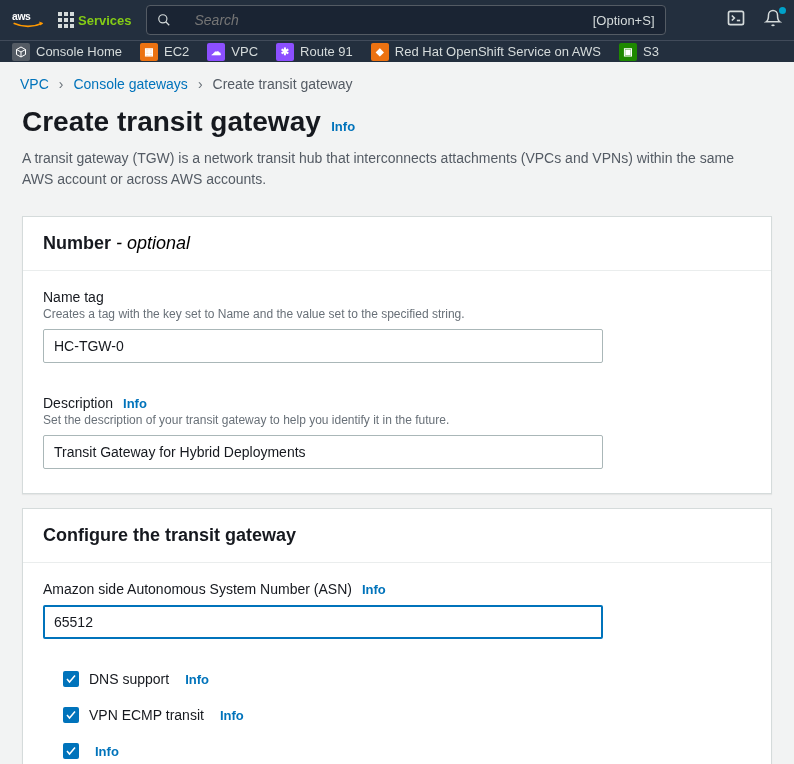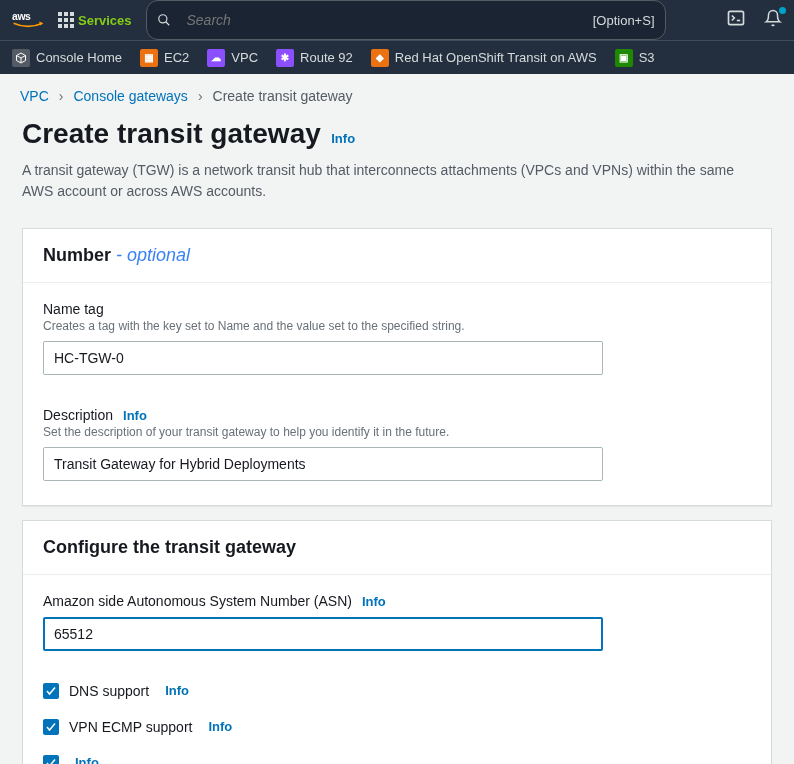--- a/index.html
+++ b/index.html
@@ -38,25 +38,25 @@
     gap: 2px;
   }
   .grid-icon span { background:#d5dbdb; }
   .services-label { color:#84cc16; font-size:13px; font-weight:600; margin-left:4px;}
   .searchbox {
     flex: 1;
     display:flex;
     align-items:center;
     background:#1a2433;
     border:1px solid #545b64;
-    border-radius:12px;
-    height:40px;
+    border-radius:4px;
+    height:30px;
     padding:0 10px;
     max-width:520px;
-    gap:16px;
+    gap:24px;
   }
   .searchbox input {
     flex:1;
     background:transparent;
     border:none;
     outline:none;
     color:#d5dbdb;
     font-style:italic;
     font-size:14px;
   }
@@ -77,21 +77,21 @@
   .notif-dot {
     position:absolute;
     top:-2px; right:-4px;
     width:7px; height:7px;
     background:#00a1c9;
     border-radius:50%;
   }
   
   .shortcutbar {
     background:#232f3e;
-    height:34px;
+    height:22px;
     display:flex;
     align-items:center;
     padding:0 12px;
     gap:18px;
     border-top:1px solid #414b5a;
   }
   .shortcut-item {
     display:flex;
     align-items:center;
     gap:6px;
@@ -156,21 +156,21 @@
     border:1px solid #d5dbdb;
     margin:14px 22px 0 22px;
     box-shadow:0 1px 1px rgba(0,0,0,0.05);
   }
   .panel-header {
     padding:16px 20px;
     border-bottom:1px solid #eaeded;
     font-size:18px;
     font-weight:700;
   }
-  .panel-header .opt { font-style:italic; font-weight:400; color:#3b82f6;margin-top:33px;}
+  .panel-header .opt { font-style:italic; font-weight:400; color:#000000;margin-top:33px;}
   .panel-body { padding:18px 20px 20px 20px; }
   .field { margin-bottom:32px; }
   .field-label {
     font-size:14px;
     font-weight:400;
     color:#16191f;
     display:flex;
     align-items:center;
     gap:8px;
   }
@@ -190,22 +190,24 @@
     border-radius:2px;
     outline:none;
     color:#16191f;
   }
   .text-input.focused {
     border:2px solid #0073bb;
     padding:3px 9px;
   }
   .checkbox-row {
     display:flex;
+    align-items:center;
     gap:10px;
     margin-bottom:20px;
+    margin-left:20px;
   }
   .checkbox {
     width:16px; height:16px;
     background:#0073bb;
     border-radius:2px;
     display:flex;
     align-items:center;
     justify-content:center;
     cursor:pointer;
   }
@@ -277,25 +279,25 @@
   <div class="shortcut-item">
     <span class="svc-icon svc-orange">▦</span>
     <span>EC2</span>
   </div>
   <div class="shortcut-item">
     <span class="svc-icon svc-purple">☁</span>
     <span>VPC</span>
   </div>
   <div class="shortcut-item">
     <span class="svc-icon svc-purple">✱</span>
-    <span>Route 92</span>
+    <span>Route 91</span>
   </div>
   <div class="shortcut-item">
     <span class="svc-icon svc-orange">◆</span>
-    <span>Red Hat OpenShift Transit on AWS</span>
+    <span>Red Hat OpenShift Service on AWS</span>
   </div>
   <div class="shortcut-item">
     <span class="svc-icon svc-green">▣</span>
     <span>S3</span>
   </div>
 </div>
 
 <div class="breadcrumb">
   <a href="#">VPC</a>
   <span class="chev">›</span>
@@ -353,21 +355,21 @@
       <span class="checkbox-label">DNS support</span>
       <span class="info-link">Info</span>
     </div>
 
     <div class="checkbox-row">
       <div class="checkbox">
         <svg width="12" height="12" viewBox="0 0 24 24" fill="none" stroke-width="3">
             <polyline points="4 12 9 18 20 5"></polyline>
           </svg>
       </div>
-      <span class="checkbox-label">VPN ECMP support</span>
+      <span class="checkbox-label">VPN ECMP transit</span>
       <span class="info-link">Info</span>
     </div>
 
     <div class="checkbox-row" style="margin-bottom:0">
       <div class="checkbox">
         <svg width="12" height="12" viewBox="0 0 24 24" fill="none" stroke-width="3">
             <polyline points="4 12 9 18 20 5"></polyline>
           </svg>
       </div>
       <span class="info-link">Info</span>

